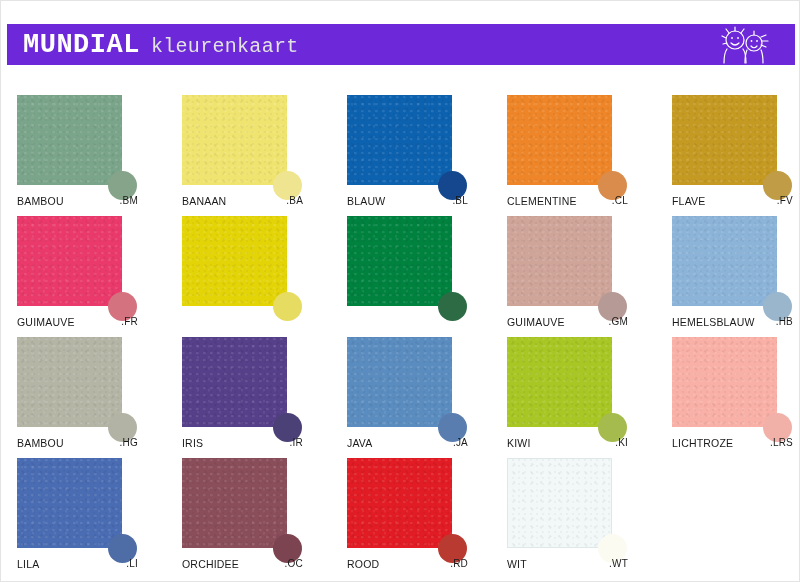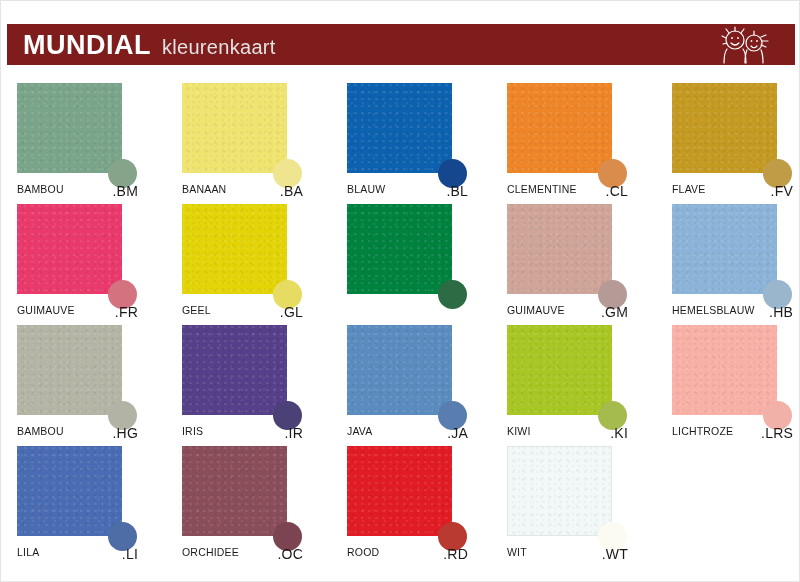--- a/index.html
+++ b/index.html
@@ -70,21 +70,21 @@
     top: 78px;
     width: 800px;
   }
   .swatch-row {
     position: relative;
     height: 121px;
     width: 800px;
   }
   .swatch-cell {
     position: absolute;
-    top: 4px;
+    top: 16px;
     width: 160px;
     height: 135px;
   }
   .swatch-cell:nth-child(1) { left: 0px; }
   .swatch-cell:nth-child(2) { left: 165px; }
   .swatch-cell:nth-child(3) { left: 330px; }
   .swatch-cell:nth-child(4) { left: 490px; }
   .swatch-cell:nth-child(5) { left: 655px; }
 
   .swatch-chip-area {
@@ -138,32 +138,32 @@
     top: 0;
     font-size: 10.5px;
     color: #1a1a1a;
     letter-spacing: 0.2px;
     white-space: nowrap;
   }
   .swatch-code {
     position: absolute;
     right: 14px;
     top: 0;
-    font-size: 14px;
+    font-size: 10px;
     color: #1a1a1a;
     letter-spacing: 0.2px;
     white-space: nowrap;
   }
 </style>
 </head>
 <body>
 
 <div id="page">
 
-  <div id="header-banner" style="background-color: #7f1d1d;">
+  <div id="header-banner" style="background-color: #6d28d9; font-family: Liberation Mono, monospace;">
     <div id="brand-wrap">
       <span id="brand-title" style="color: rgb(255, 255, 255);">MUNDIAL</span>
       <span id="brand-subtitle" style="color: rgb(226, 226, 226);">kleurenkaart</span>
     </div>
     <div id="logo-mark">
       <svg viewBox="0 0 62 40" width="62" height="40" fill="none" stroke="#ffffff" stroke-width="1.2" stroke-linecap="round" stroke-linejoin="round">
 
         <circle cx="22" cy="15" r="9"></circle>
         <circle cx="19" cy="13" r="0.9" fill="#ffffff" stroke="none"></circle>
         <circle cx="25" cy="13" r="0.9" fill="#ffffff" stroke="none"></circle>
@@ -258,24 +258,20 @@
         <div class="swatch-label-row">
           <span class="swatch-name">GUIMAUVE</span>
           <span class="swatch-code">.FR</span>
         </div>
       </div>
       <div class="swatch-cell">
         <div class="swatch-chip-area">
           <div class="swatch-chip" style="background-color: rgb(227, 212, 8);"></div>
           <div class="swatch-dot" style="background-color: rgb(230, 220, 98);"></div>
         </div>
-        <div class="swatch-label-row">
-          <span class="swatch-name">GEEL</span>
-          <span class="swatch-code">.GL</span>
-        </div>
       </div>
       <div class="swatch-cell">
         <div class="swatch-chip-area">
           <div class="swatch-chip" style="background-color: rgb(0, 130, 63);"></div>
           <div class="swatch-dot" style="background-color: rgb(45, 107, 69);"></div>
         </div>
       </div>
       <div class="swatch-cell">
         <div class="swatch-chip-area">
           <div class="swatch-chip" style="background-color: rgb(207, 164, 153);"></div>

